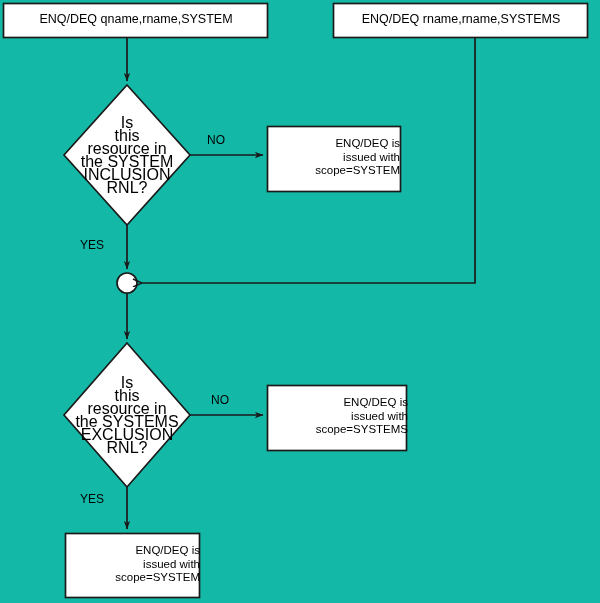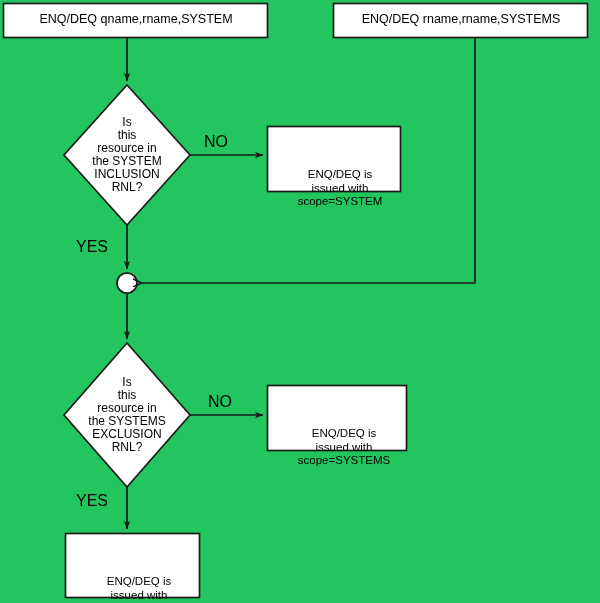--- a/index.html
+++ b/index.html
@@ -9,57 +9,56 @@
     background: #ffffff;
   }
   body {
     font-family: "Liberation Sans", sans-serif;
     color: #000000;
   }
   #flow-root {
     position: relative;
     width: 600px;
     height: 603px;
-    background: #22c55e;
+    background: #14b8a6;
     overflow: hidden;
   }
   #flow-svg {
     position: absolute;
     top: 0;
     left: 0;
     width: 600px;
     height: 603px;
     display: block;
   }
   .node-text {
     position: absolute;
     font-family: "Liberation Sans", sans-serif;
     color: #000000;
     white-space: pre-line;
     pointer-events: none;
   }
   .proc-text {
     font-size: 11.5px;
     line-height: 13.5px;
-    text-align: center;
-    margin-top: 31px;
+    text-align: right;
   }
   .term-text {
     font-size: 12.5px;
     line-height: 15px;
     text-align: center;
   }
   .diamond-text {
-    font-size: 12px;
+    font-size: 16px;
     line-height: 13px;
     text-align: center;
   }
   .edge-label {
     position: absolute;
-    font-size: 16px;
+    font-size: 12px;
     font-family: "Liberation Sans", sans-serif;
     color: #000000;
     text-align: center;
     pointer-events: none;
   }
 </style>
 </head>
 <body>
 
 <div id="flow-root">

